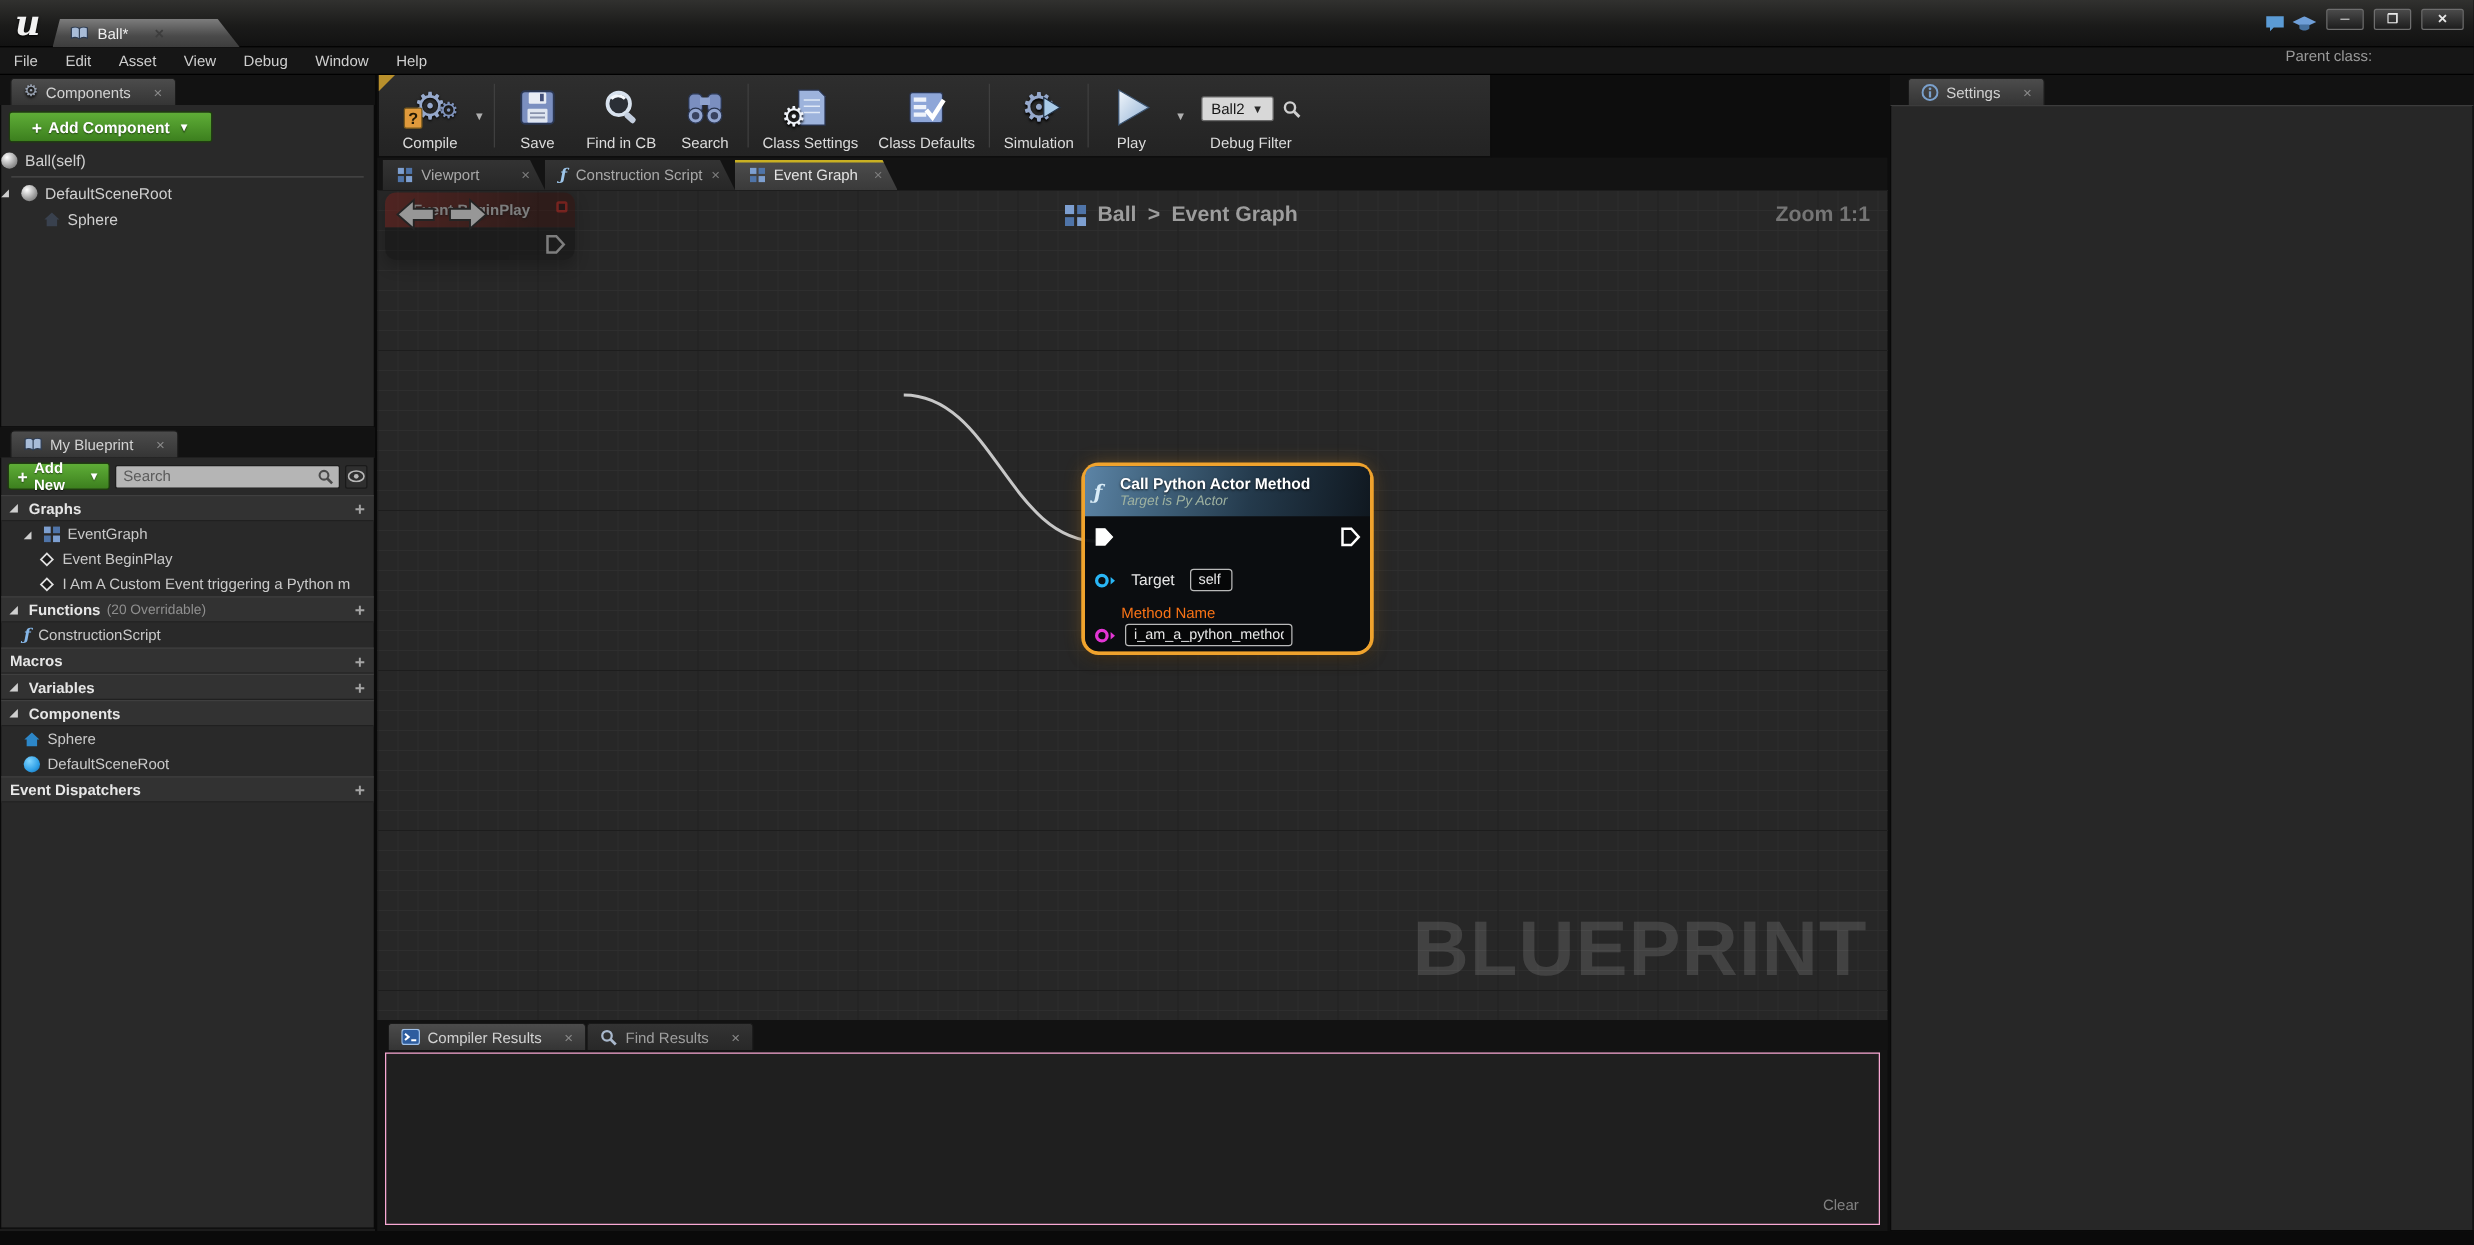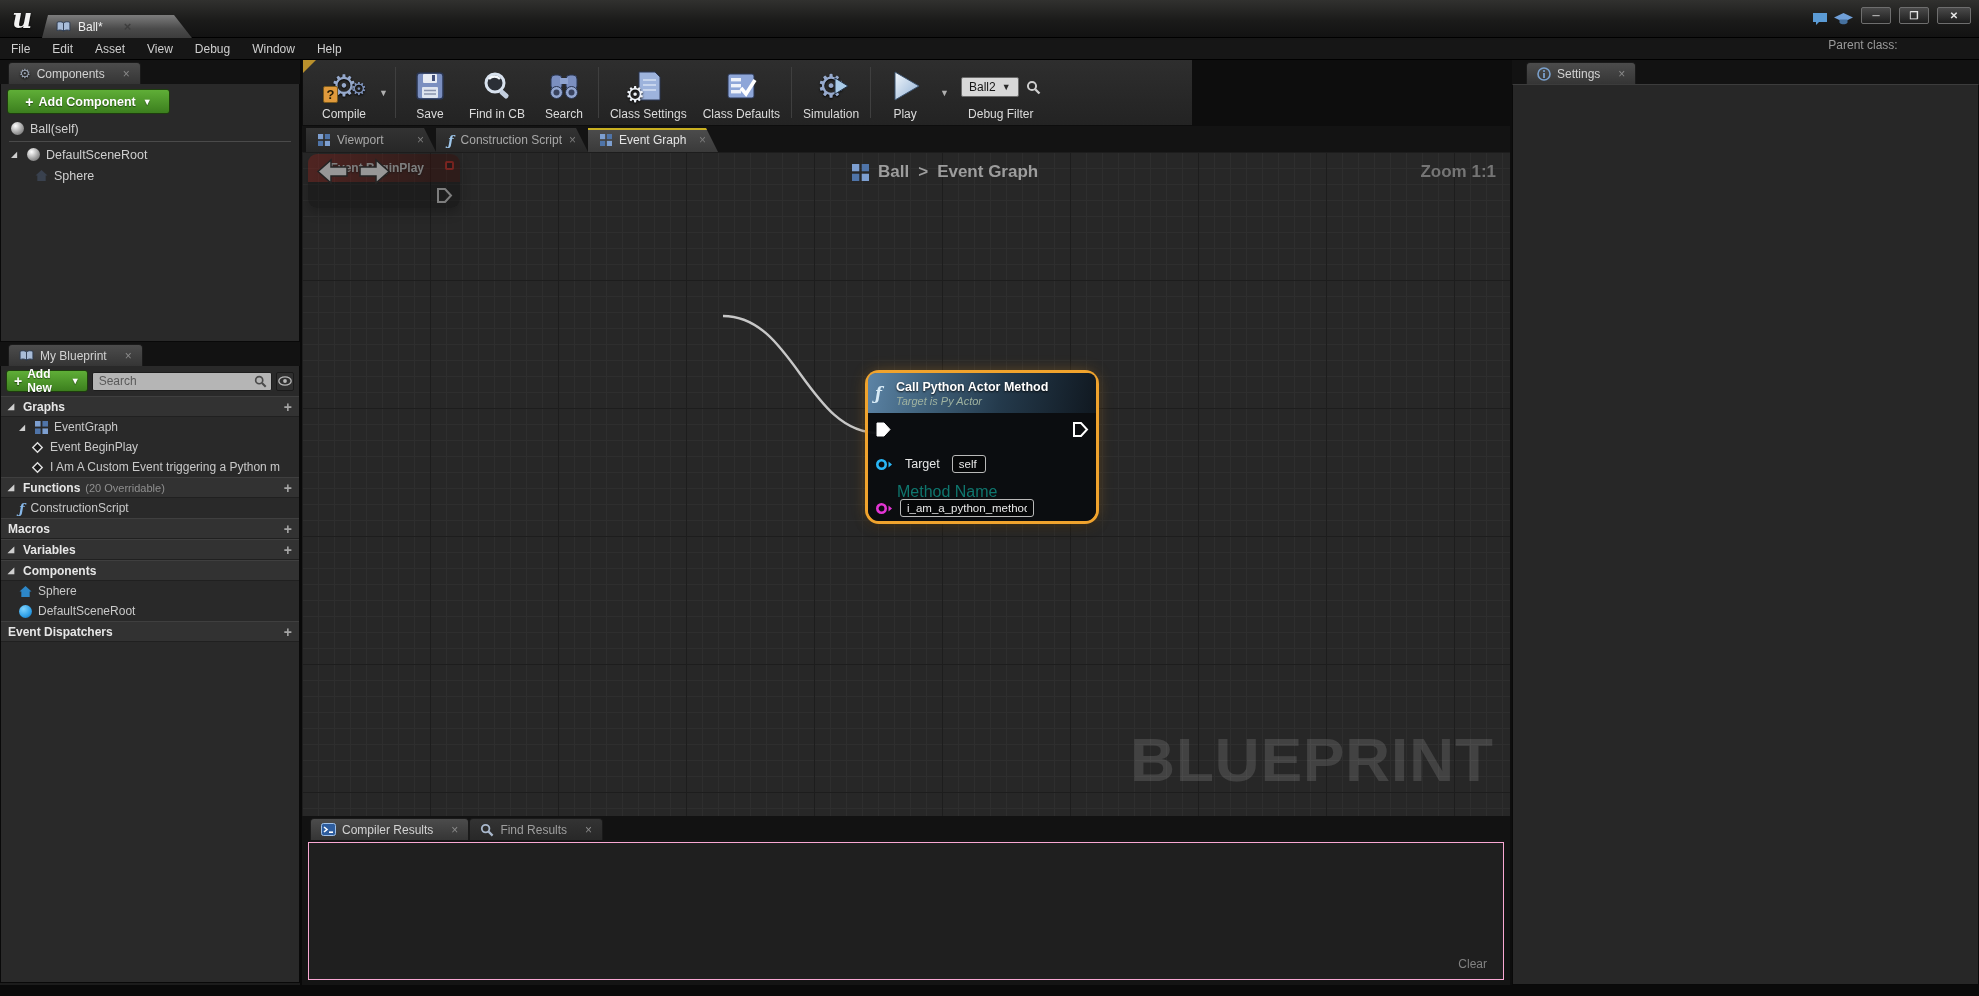--- a/index.html
+++ b/index.html
@@ -55,21 +55,21 @@
     background:#1c1c1c; border-right:2px solid #090909; }
   .panel-body { background:#292929; border:1px solid #090909; border-top:none; }
   #comp-body { height:258px; }
   .green-btn { display:inline-flex; align-items:center; gap:5px;
     background:linear-gradient(#5fae37,#3c7f1e); border:1px solid #1e3d0e; border-radius:3px;
     color:#fff; font-weight:bold; font-size:12.5px; padding:0 9px; height:25px;
     text-shadow:0 1px 1px rgba(0,0,0,.5); }
   .green-btn .plus { font-size:14px; font-weight:bold; }
   .green-btn .caret { font-size:9px; margin-left:2px; }
   #add-component { margin:5px 6px 4px 6px; width:163px; justify-content:center; }
-  .tree-row { display:flex; align-items:center; gap:6px; height:21px; padding-left:10px;
+  .tree-row { display:flex; align-items:center; gap:6px; height:21px; padding-left:0;
     font-size:12.5px; color:#cfcfcf; white-space:nowrap; }
   .tree-sep { border-bottom:1px solid #4a4a4a; margin:2px 8px; }
   .sphere-ico { width:13px; height:13px; border-radius:50%;
     background:radial-gradient(circle at 35% 30%, #ffffff, #9a9a9a 60%, #5f5f5f); }
   .sphere-ico.blue { background:radial-gradient(circle at 35% 30%, #7fd4ff, #2e9fe6 60%, #1565a8); }
   .exp { color:#cfcfcf; font-size:8px; width:10px; display:inline-block; }
 
   #mb-controls { display:flex; align-items:center; gap:4px; padding:4px 5px; }
   #add-new { height:22px; font-size:12px; padding:0 7px; }
   .search-box { flex:1; height:19px; background:#b5b5b5; border:1px solid #1d1d1d; border-radius:2px;
@@ -170,21 +170,21 @@
 
   #call-node { left:566px; top:221px; width:228px; border-radius:11px; background:rgba(10,12,16,.96);
     box-shadow:0 0 0 3px #f0a32d, 0 0 16px rgba(240,163,45,.4), 0 5px 12px rgba(0,0,0,.55); }
   #call-node .node-header { height:40px;
     background:linear-gradient(100deg,#5c84a6 0%,#446782 22%,#243a4c 58%,#101820 100%);
     border-radius:8px 8px 0 0; }
   #call-node .node-sub { color:#9fb2a0; }
   #call-node .node-body { height:108px; background:transparent; }
   .pin-row { position:absolute; display:flex; align-items:center; gap:7px; font-size:12.5px; color:#e6e6e6; }
   #target-row { left:7px; top:42px;gap:12px; }
-  #method-label { position:absolute; left:29px; top:70px; font-size:16px; color:#0f766e; }
+  #method-label { position:absolute; left:29px; top:70px; font-size:12px; color:#f97316; }
   #method-row { left:7px; top:86px; }
   .val-input { background:rgba(0,0,0,.45); border:1px solid #b9b9b9; border-radius:3px;
     color:#e8e8e8; font-size:11.5px; height:18px; padding:0 6px;
     font-family:"Liberation Sans",sans-serif; outline:none; }
   #target-value { width:34px; }
   #method-value { width:134px; }
 
   #wire-layer { position:absolute; inset:0; pointer-events:none; }
 
   

